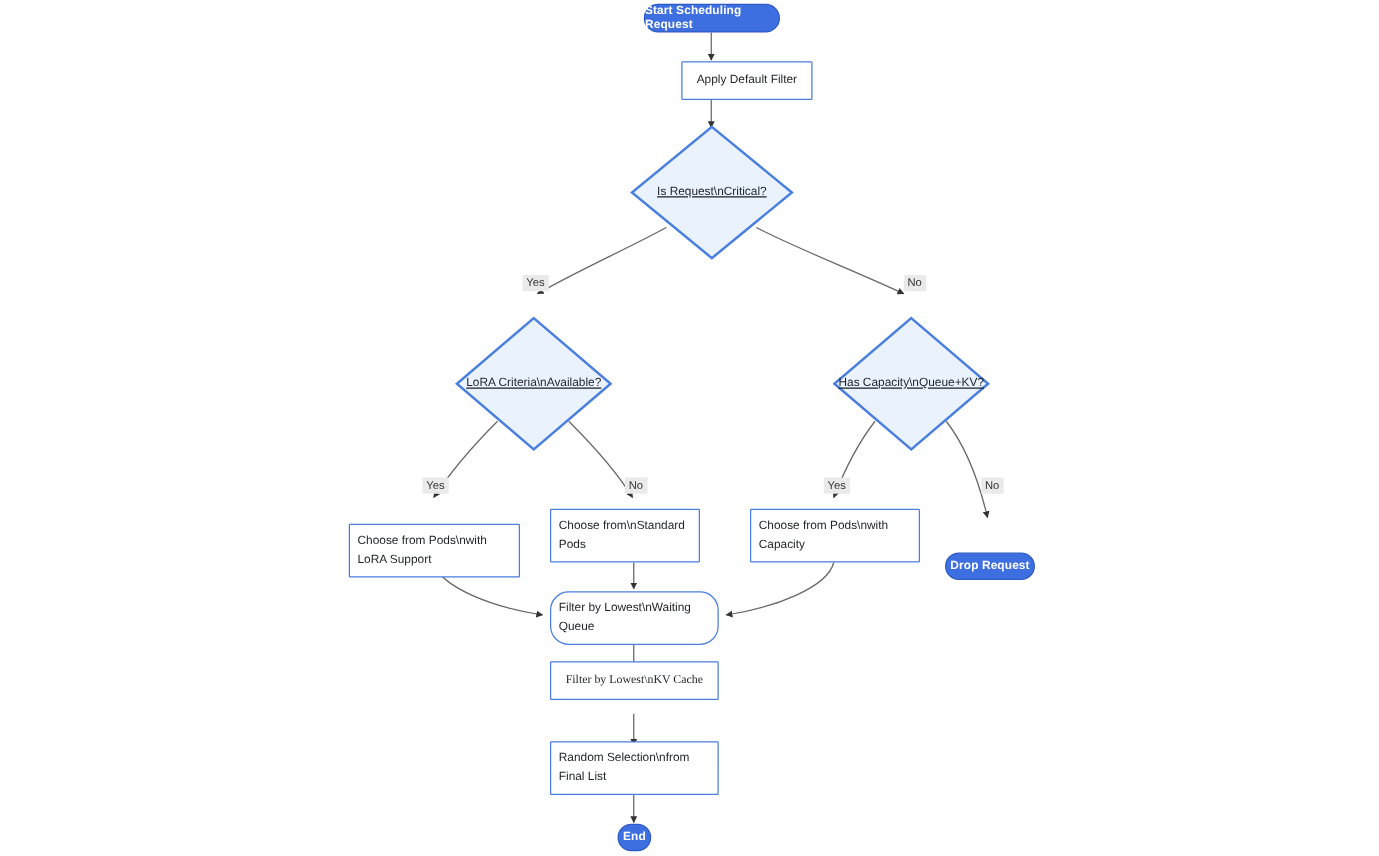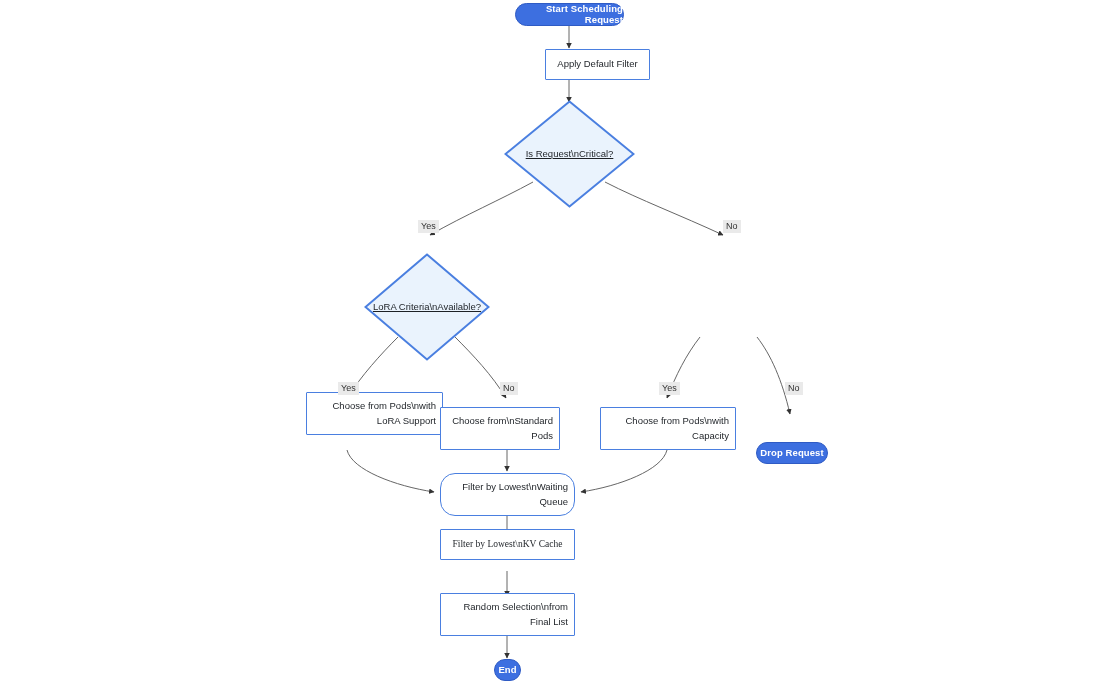--- a/index.html
+++ b/index.html
@@ -24,21 +24,21 @@
     width: 1103px;
     height: 685px;
     pointer-events: none;
   }
   .node {
     position: absolute;
     box-sizing: border-box;
     display: flex;
     align-items: center;
     justify-content: center;
-    text-align: right;
+    text-align: left;
   }
   
   .pill {
     background: #3d6fe0;
     border: 1px solid #2f5bc4;
     border-radius: 999px;
     color: #ffffff;
     font-size: 9.5px;
     font-weight: bold;
     line-height: 1.15;
@@ -150,22 +150,28 @@
     <div class="diamond-label">Is Request\nCritical?</div>
   </div>
 
   <div class="diamond-wrap" style="left:364px; top:253px; width:126px; height:108px;">
     <svg class="diamond-shape" viewBox="0 0 126 108" preserveAspectRatio="none">
       <polygon points="63,1.5 124.5,54 63,106.5 1.5,54" fill="#eaf3fd" stroke="#4a7fe0" stroke-width="2"></polygon>
     </svg>
     <div class="diamond-label">LoRA Criteria\nAvailable?</div>
   </div>
 
-
-  <div class="node rect" style="left:279px; top:392px; width:137px; height:43px;margin-left:27px;">
+  <div class="diamond-wrap" style="left:666px; top:253px; width:126px; height:108px;">
+    <svg class="diamond-shape" viewBox="0 0 126 108" preserveAspectRatio="none">
+      <polygon points="63,1.5 124.5,54 63,106.5 1.5,54" fill="#eaf3fd" stroke="#4a7fe0" stroke-width="2"></polygon>
+    </svg>
+    <div class="diamond-label">Has Capacity\nQueue+KV?</div>
+  </div>
+
+  <div class="node rect" style="left:279px; top:419px; width:137px; height:43px;">
     <span>Choose from Pods\nwith LoRA Support</span>
   </div>
 
   <div class="node rect" style="left:440px; top:407px; width:120px; height:43px;">
     <span>Choose from\nStandard Pods</span>
   </div>
 
   <div class="node rect" style="left:600px; top:407px; width:136px; height:43px;">
     <span>Choose from Pods\nwith Capacity</span>
   </div>

